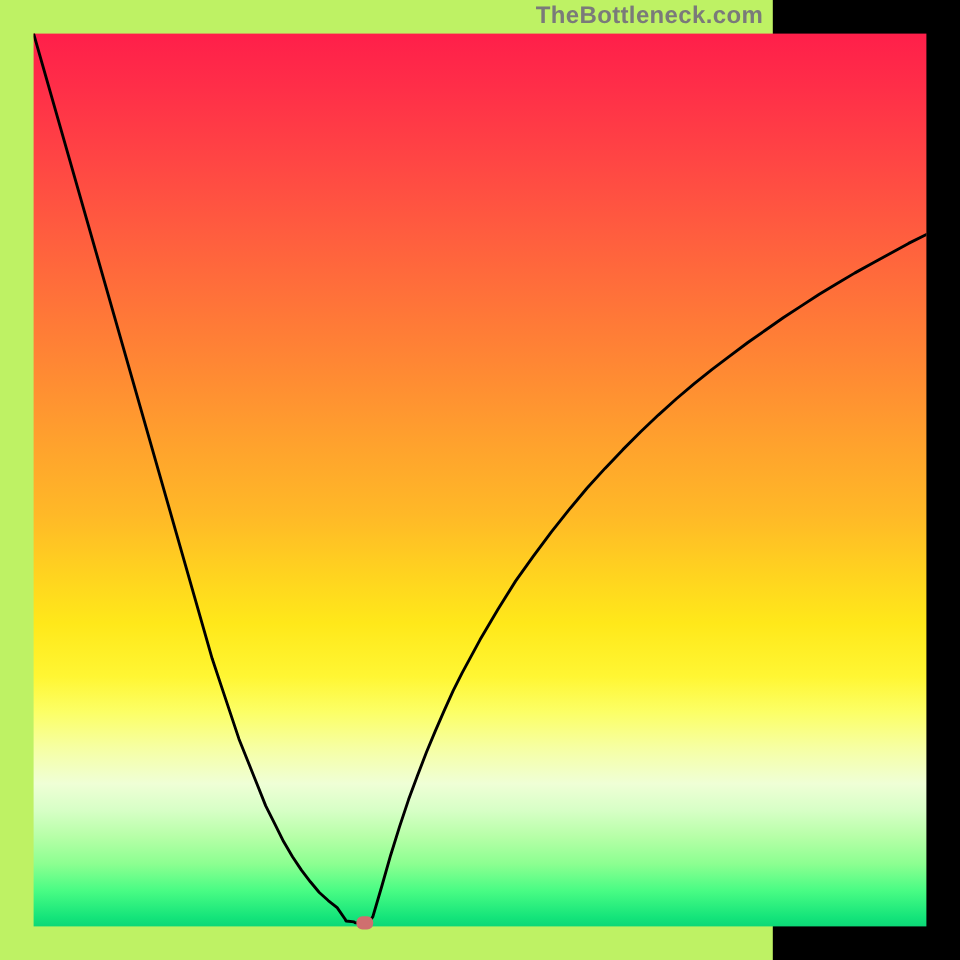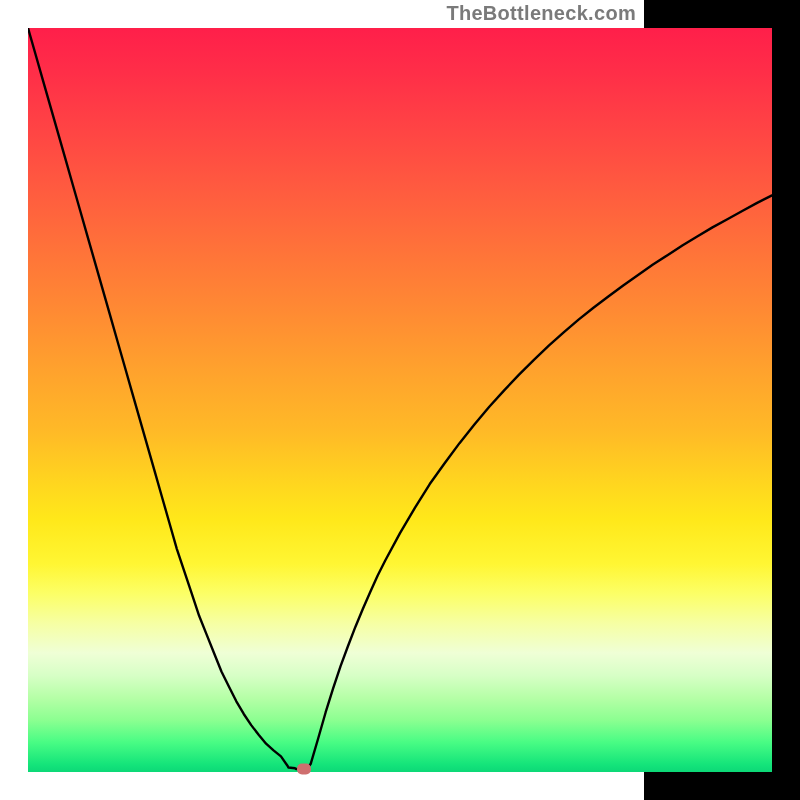--- a/index.html
+++ b/index.html
@@ -8,21 +8,21 @@
     width: 800px;
     height: 800px;
     overflow: hidden;
     background: #000;
     font-family: Arial, Helvetica, sans-serif;
   }
   .outer {
     position: relative;
     width: 644px;
     height: 800px;
-    background: #ffffff;
+    background: #bef264;
   }
   .watermark {
     position: absolute;
     top: 2px;
     right: 8px;
     color: #7a7a7a;
     font-size: 20px;
     font-weight: 600;
     letter-spacing: 0.3px;
     font-family: Arial, sans-serif;

